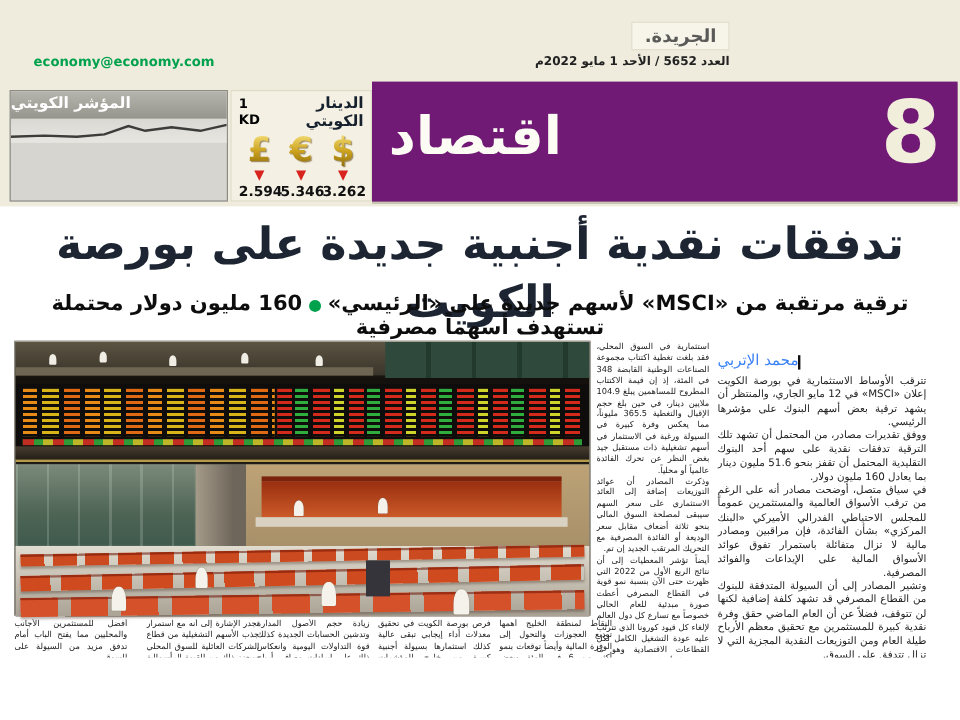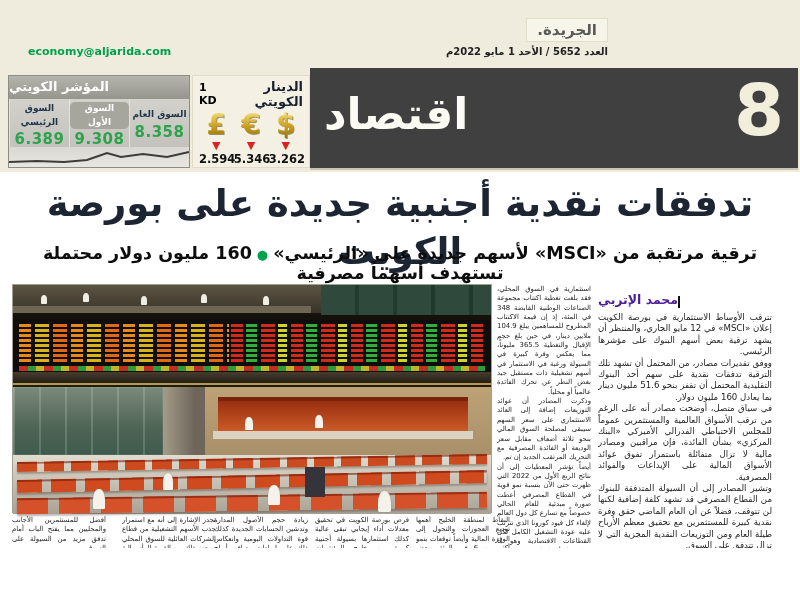--- a/index.html
+++ b/index.html
@@ -8,21 +8,21 @@
   .page { position:relative; width:800px; height:548px; background:#fff; overflow:hidden; direction:rtl; }
 
   
   .topband { position:absolute; top:0; left:0; width:800px; height:172px; background:#efecdd; }
   .brand-box { position:absolute; top:18px; right:192px; background:#f7f4e9; border:1px solid #e2ddc9;
                padding:2px 10px; font-size:15px; font-weight:bold; color:#5a5a58; }
   .issue-line { position:absolute; top:46px; right:192px; font-size:10px; font-weight:bold; color:#222; }
   .email { position:absolute; top:45px; left:28px; font-size:11px; font-weight:bold; color:#00a14d; direction:ltr; }
 
   
-  .green-bar { position:absolute; top:68px; left:310px; width:488px; height:100px; background:#404040;
+  .green-bar { position:absolute; top:68px; left:310px; width:488px; height:100px; background:#701a75;
                box-shadow:0 2px 0 #c7c4b2; }
   .section-name { position:absolute; left:14px; top:24px; color:#fdfcf4; font-size:44px; font-weight:bold; line-height:1; }
   .page-num { position:absolute; right:14px; top:6px; color:#f2eedc; font-size:72px; font-weight:bold; line-height:1; }
 
   
   .index-box { position:absolute; top:75px; right:610px;  width:182px; height:93px;
                border:1px solid #8e8d85; background:#d6d5cf; overflow:hidden; }
   .idx-header { height:23px; background:linear-gradient(#b6b5ad,#96958d); color:#fff; font-size:13px;
                 font-weight:bold; text-align:left; padding:3px 10px 0 0; }
   .idx-body { display:flex; height:48px; background:linear-gradient(#d2d1cb,#c3c2bc); }
@@ -50,21 +50,21 @@
   .headline { position:absolute; top:180px; left:20px; right:20px; text-align:center; color:#1d2533;
               font-size:37px; font-weight:bold; line-height:1.3; }
   .subheadline { position:absolute; top:243px; left:20px; right:20px; text-align:center; color:#0d0d0d;
                  font-size:17.5px; font-weight:bold; }
   .subheadline .dot { color:#00a14d; font-size:13px; padding:0 5px; }
 
   
   .body-col { position:absolute; color:#222; text-align:justify; white-space:pre-line; overflow:hidden; direction:rtl; }
   .lead-col { right:28px;  width:174px; top:283px; height:315px; font-size:8.6px; line-height:11.4px; }
   .byline { text-align:left; margin-bottom:4px; white-space:nowrap; }
-  .byline-name { color:#4c1d95; font-size:12.5px; font-weight:bold; }
+  .byline-name { color:#3b82f6; font-size:12.5px; font-weight:normal; }
   .byline-rule { display:inline-block; width:2px; height:12px; background:#111; vertical-align:middle; margin-right:4px; }
   .col2 { right:209px;  width:94px; top:285px; height:313px; font-size:6.9px; line-height:9.35px; }
   .bot-col { top:516px; width:94px; height:82px; font-size:6.9px; line-height:9.35px; }
   .c3 { right:290px; } .c4 { right:391px; } .c5 { right:492px; } .c6 { right:584px; } .c7 { right:694px; }
 
   
   .photo { position:absolute; top:284px; right:308px;  width:480px; height:229px;
            background:#1e1b16; border:1px solid #a19e92; direction:ltr; }
   .ph-mezz { position:absolute; top:0; left:0; right:0; height:30px; background:linear-gradient(#5c5342,#39342a);
              border-bottom:2px solid #171410; }
@@ -111,44 +111,30 @@
   .spark-svg { display:block; }
 </style>
 </head>
 <body>
 
 <div class="page">
 
   <div class="topband">
     <div class="brand-box">الجريدة.</div>
     <div class="issue-line">العدد 5652 / الأحد 1 مايو 2022م</div>
-    <div class="email">economy@aljarida.com</div>
+    <div class="email">economy@economy.com</div>
   </div>
 
   <div class="green-bar">
     <span class="section-name">اقتصاد</span>
     <span class="page-num">8</span>
   </div>
 
   <div class="index-box">
     <div class="idx-header">المؤشر الكويتي</div>
-    <div class="idx-body">
-      <div class="idx-cell">
-        <span class="idx-label">السوق العام</span><br>
-        <span class="idx-value">8.358</span>
-      </div>
-      <div class="idx-cell alt">
-        <span class="idx-label">السوق الأول</span><br>
-        <span class="idx-value">9.308</span>
-      </div>
-      <div class="idx-cell">
-        <span class="idx-label">السوق الرئيسي</span><br>
-        <span class="idx-value">6.389</span>
-      </div>
-    </div>
     <div class="idx-spark">
       <svg class="spark-svg" width="180" height="20" viewBox="0 0 180 20">
         <polyline points="0,15 28,14 55,15 78,13 98,6 112,10 134,7 158,10 180,5" fill="none" stroke="#3c3c3a" stroke-width="2"></polyline>
       </svg>
     </div>
   </div>
 
   <div class="currency-box">
     <div class="cur-row1">
       <span class="cur-title">الدينار الكويتي</span>

